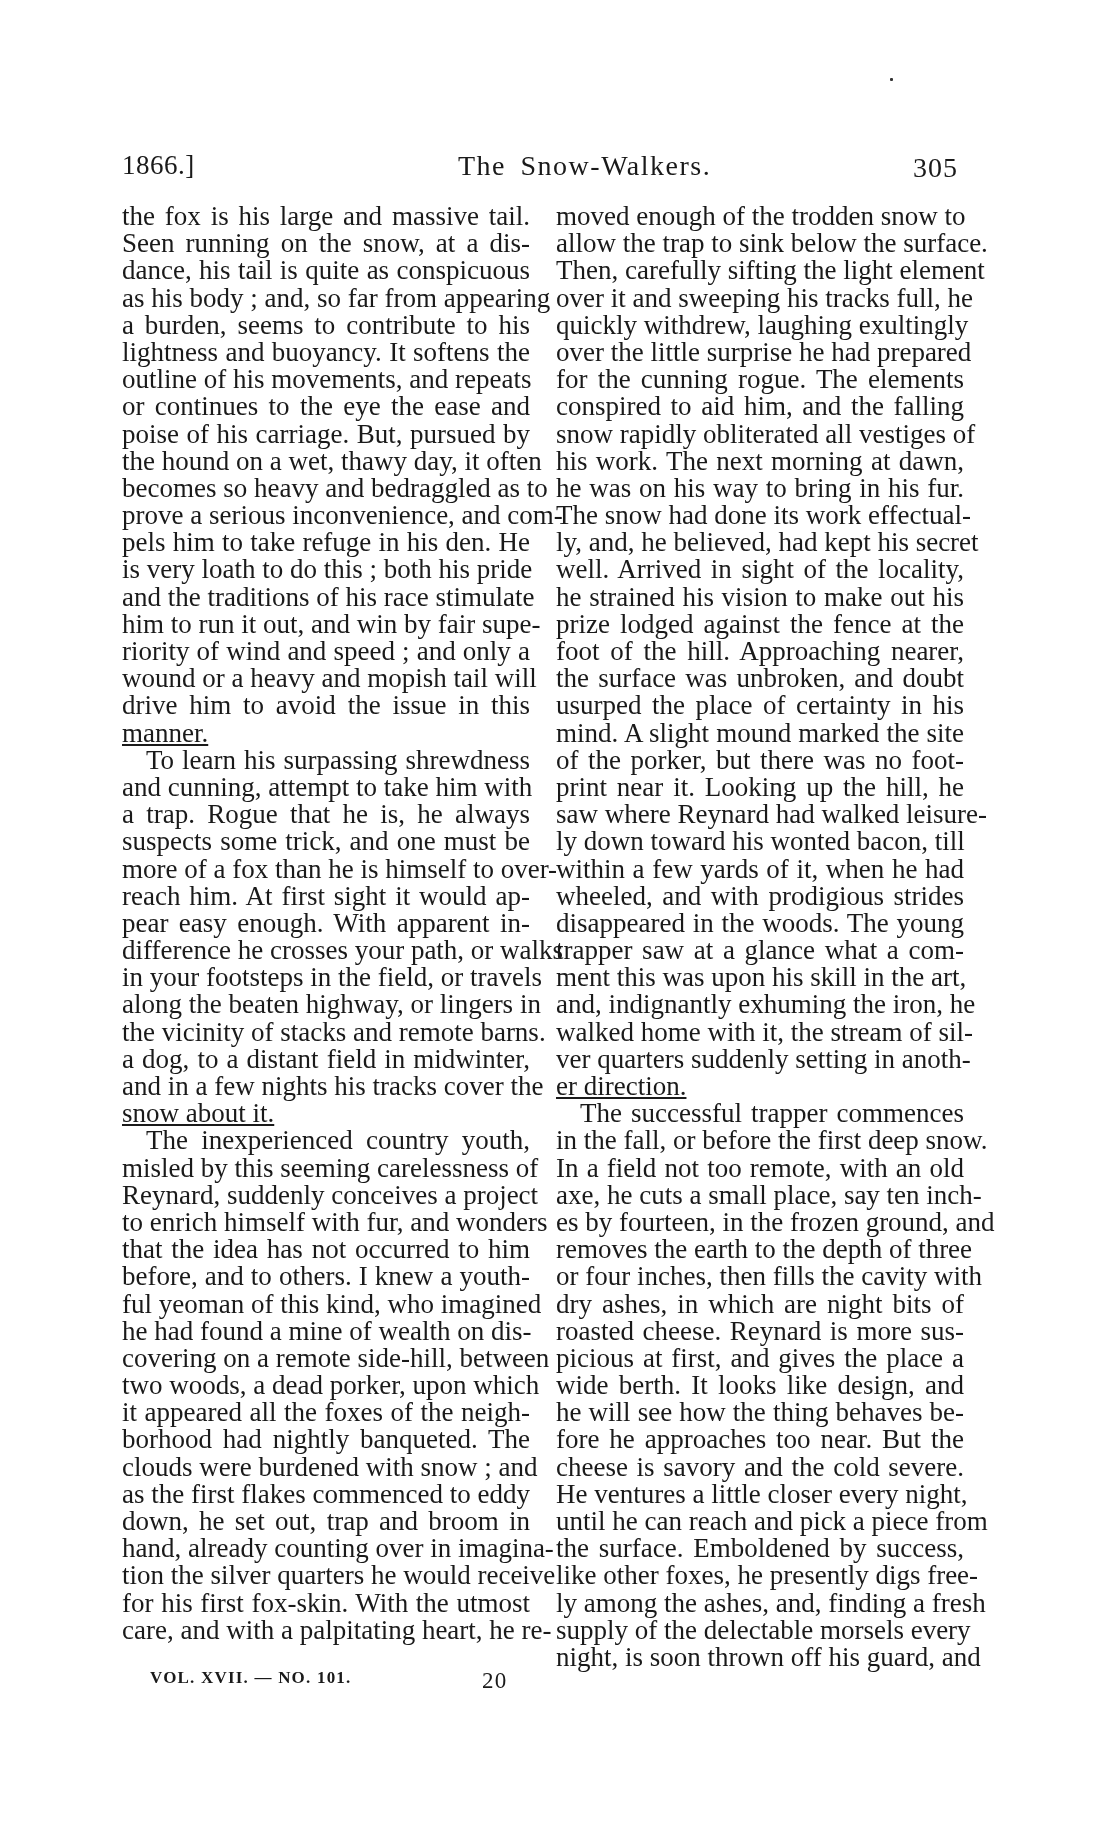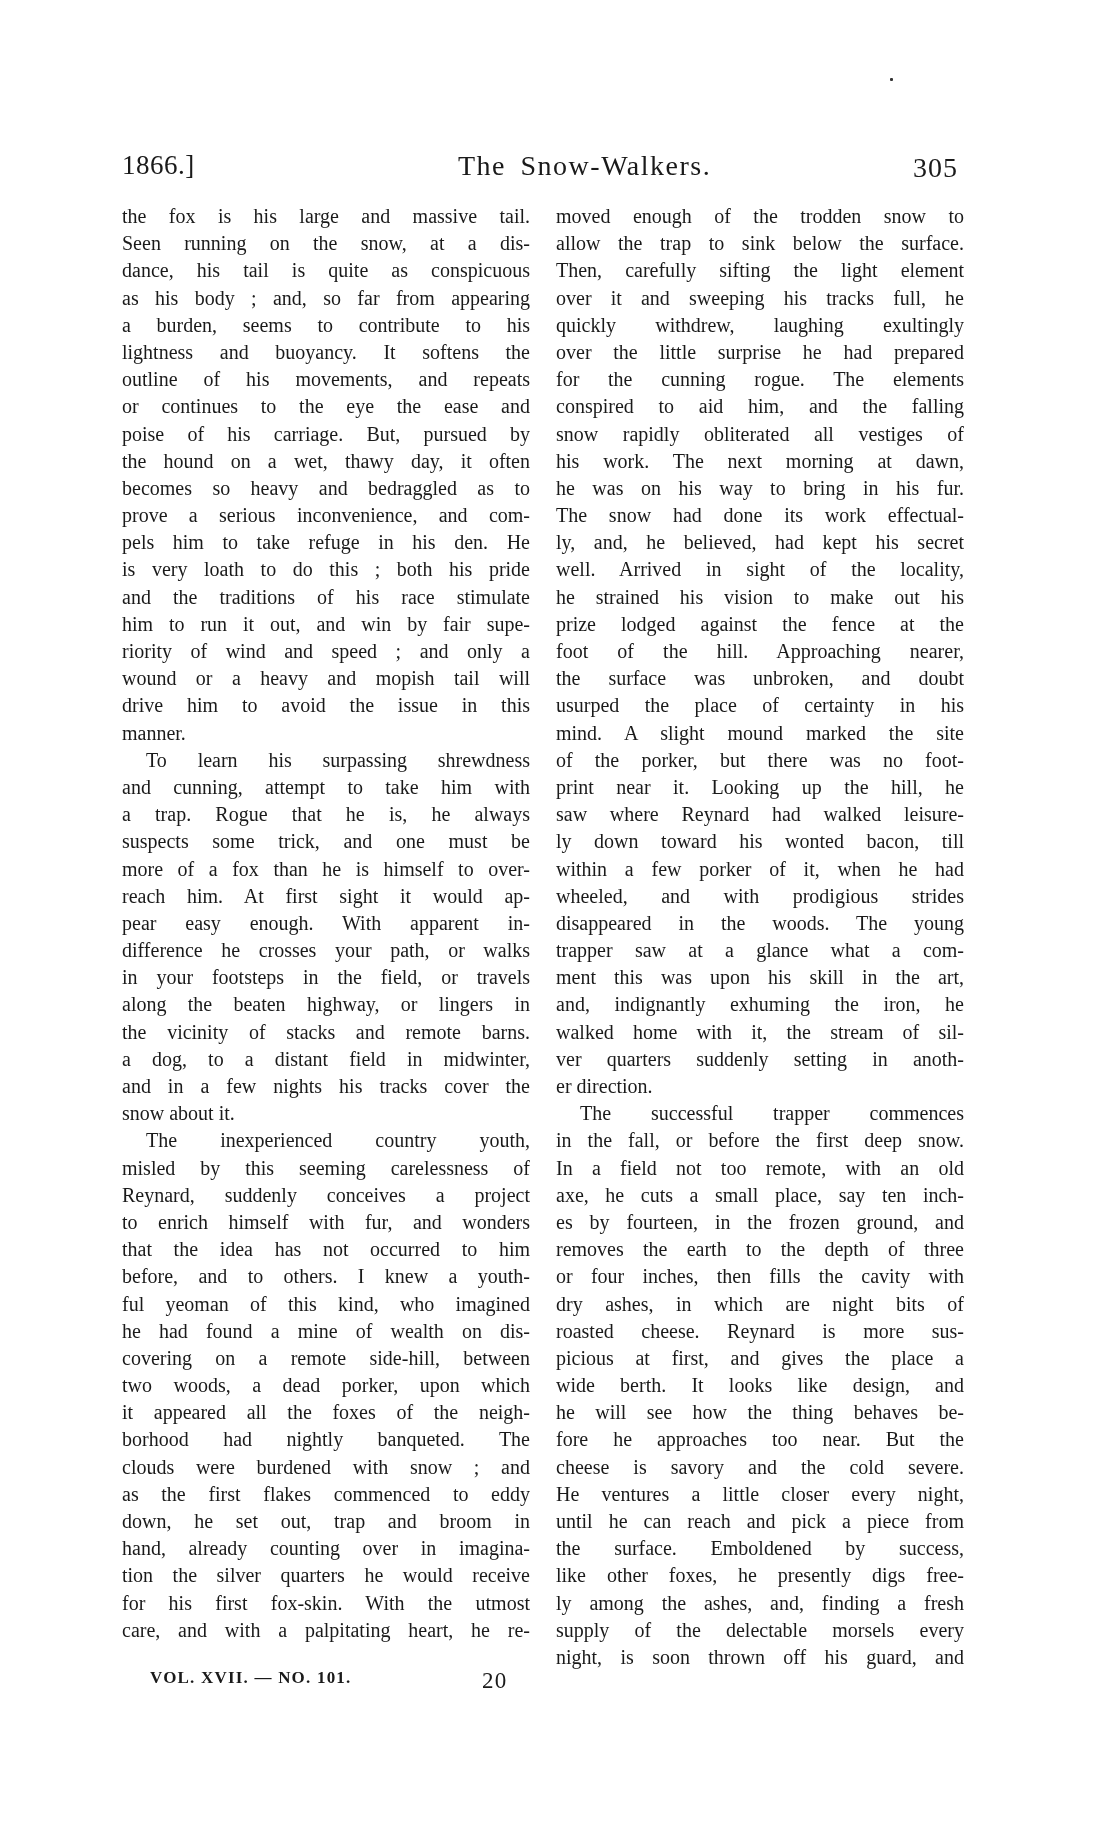--- a/index.html
+++ b/index.html
@@ -3,25 +3,25 @@
 <meta charset="utf-8">
 <style>
   html, body { margin: 0; padding: 0; background: #ffffff; }
   body { width: 1120px; height: 1837px; position: relative; overflow: hidden;
          font-family: "Liberation Serif", "DejaVu Serif", serif; color: #1a1a1a; }
   .speck { position: absolute; left: 890px; top: 78px; width: 3px; height: 3px; background: #333; border-radius: 1px; }
   .running-head { position: absolute; top: 150px; left: 122px; width: 838px; height: 36px; }
   .rh-year { position: absolute; left: 0; top: 0; font-size: 27px; letter-spacing: 0.5px; }
   .rh-title { position: absolute; left: 296px; top: 0; font-size: 28px; letter-spacing: 1.5px; word-spacing: 6px; margin-left: 40px; }
   .rh-page { position: absolute; right: 2px; top: 2px; font-size: 28px; letter-spacing: 1px; }
-  .column { position: absolute; top: 203px; width: 408px; font-size: 20px; line-height: 27.2px; }
+  .column { position: absolute; top: 203px; width: 408px; font-size: 27px; line-height: 27.2px; }
   .col-left { left: 122px; }
   .col-right { left: 556px; }
   .line { display: block; white-space: nowrap; text-align: justify; text-align-last: justify; height: 27.2px; overflow: visible; }
-  .line.last { text-align-last: left; }
+  .line.last { text-align-last: left; text-decoration: underline; }
   .line.indent { padding-left: 24px; }
   .footer { position: absolute; top: 1668px; left: 150px; width: 360px; height: 26px; font-size: 17px; letter-spacing: 1.2px; }
   .footer-sig { position: absolute; left: 0; top: 0; font-variant: small-caps; font-weight: bold; text-align: center; }
   .footer-num { position: absolute; left: 332px; top: 0; font-size: 23px; }
 </style>
 </head>
 <body>
 
 <div class="speck"></div>
 
@@ -104,21 +104,21 @@
     <span class="line">he strained his vision to make out his</span>
     <span class="line">prize lodged against the fence at the</span>
     <span class="line">foot of the hill.  Approaching nearer,</span>
     <span class="line">the surface was unbroken, and doubt</span>
     <span class="line">usurped the place of certainty in his</span>
     <span class="line">mind.  A slight mound marked the site</span>
     <span class="line">of the porker, but there was no foot-</span>
     <span class="line">print near it.  Looking up the hill, he</span>
     <span class="line">saw where Reynard had walked leisure-</span>
     <span class="line">ly down toward his wonted bacon, till</span>
-    <span class="line">within a few porker of it, when he had</span>
+    <span class="line">within a few yards of it, when he had</span>
     <span class="line">wheeled, and with prodigious strides</span>
     <span class="line">disappeared in the woods.  The young</span>
     <span class="line">trapper saw at a glance what a com-</span>
     <span class="line">ment this was upon his skill in the art,</span>
     <span class="line">and, indignantly exhuming the iron, he</span>
     <span class="line">walked home with it, the stream of sil-</span>
     <span class="line">ver quarters suddenly setting in anoth-</span>
     <span class="line last">er direction.</span>
     <span class="line indent">The successful trapper commences</span>
     <span class="line">in the fall, or before the first deep snow.</span>

